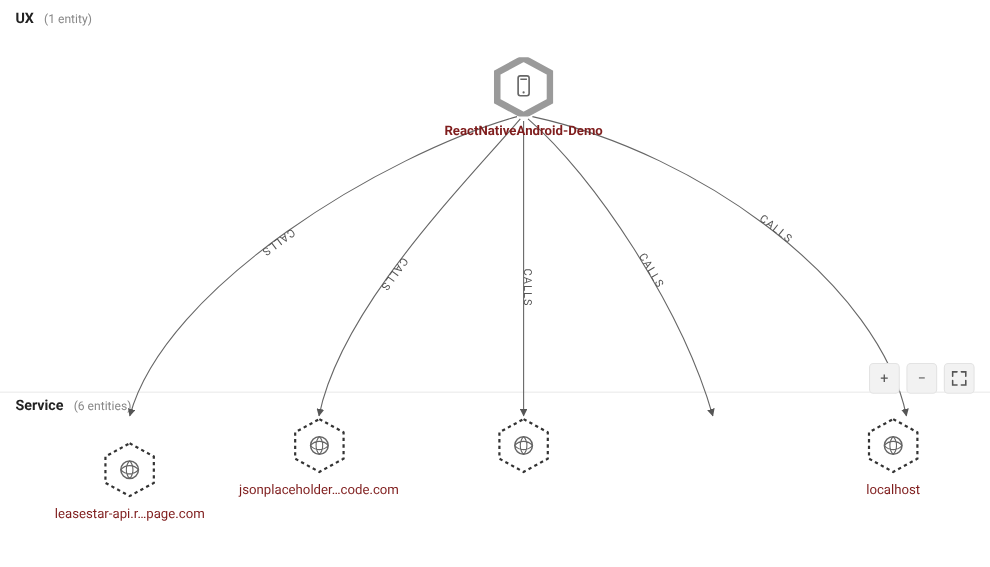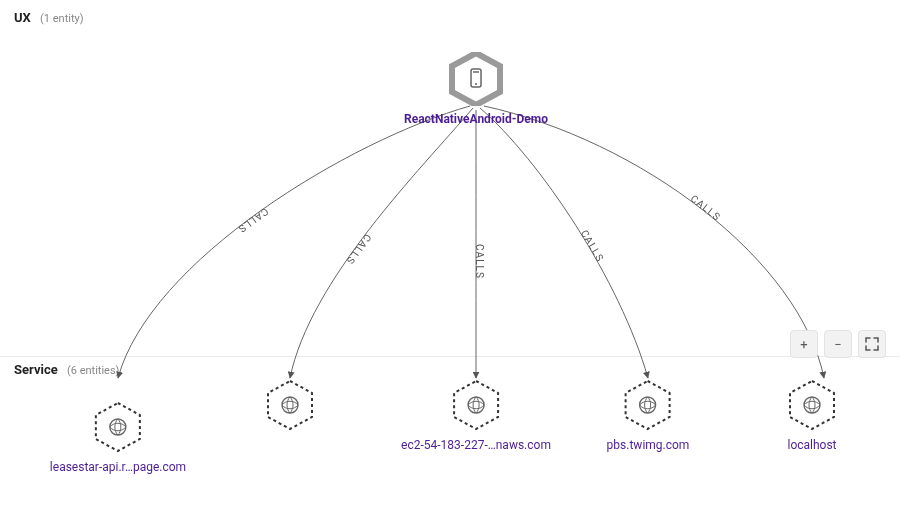--- a/index.html
+++ b/index.html
@@ -2,21 +2,21 @@
 <html><head>
 <meta charset="utf-8">
 <style>
   html,body{margin:0;padding:0;width:900px;height:515px;font-family:-apple-system,BlinkMacSystemFont,"Segoe UI",Roboto,Arial,sans-serif;background:#fff;color:#222;overflow:hidden}
   .stage{position:relative;width:900px;height:372px}
   svg.graph{position:absolute;inset:0;width:900px;height:515px}
   .section-label{position:absolute;font-size:13px;font-weight:700;color:#222}
   .section-count{font-weight:400;color:#888;font-size:11px;margin-left:6px}
   .divider{position:absolute;left:0;right:0;height:1px;background:#eaeaea}
   .node{position:absolute;transform:translate(-50%,0);text-align:center}
-  .node .label{margin-top:6px;font-size:12px;color:#4c1d95;white-space:nowrap}
+  .node .label{margin-top:6px;font-size:12px;color:#7f1d1d;white-space:nowrap}
   .hex{width:54px;height:54px;margin:0 auto;position:relative}
   .hex svg{display:block}
   .edge-label{font-size:10px;fill:#555;letter-spacing:1px}
   .controls{position:absolute;right:14px;bottom:14px;display:flex;gap:6px}
   .ctrl{width:26px;height:26px;background:#f2f2f2;border:1px solid #e3e3e3;border-radius:4px;display:flex;align-items:center;justify-content:center;font-size:13px;color:#555;cursor:pointer;user-select:none}
   .ctrl svg{display:block}
 </style>
 </head>
 <body>
 
@@ -80,43 +80,33 @@
   </div>
 
   <div class="node" style="left:290px;top:378px">
     <div class="hex">
       <svg width="54" height="54" viewBox="0 0 54 54">
         <polygon points="27,3 49,15 49,39 27,51 5,39 5,15" fill="#fff" stroke="#333" stroke-width="2" stroke-dasharray="3 3"></polygon>
         <circle cx="27" cy="27" r="8" fill="none" stroke="#666" stroke-width="1.4"></circle>
         <path d="M19,27 C23,22 31,22 35,27 M19,27 C23,32 31,32 35,27 M27,19 C23,23 23,31 27,35 M27,19 C31,23 31,31 27,35" fill="none" stroke="#666" stroke-width="1"></path>
       </svg>
     </div>
+    <div class="label">jsonplaceholder…code.com</div>
   </div>
 
   <div class="node" style="left:476px;top:378px">
     <div class="hex">
       <svg width="54" height="54" viewBox="0 0 54 54">
         <polygon points="27,3 49,15 49,39 27,51 5,39 5,15" fill="#fff" stroke="#333" stroke-width="2" stroke-dasharray="3 3"></polygon>
         <circle cx="27" cy="27" r="8" fill="none" stroke="#666" stroke-width="1.4"></circle>
         <path d="M19,27 C23,22 31,22 35,27 M19,27 C23,32 31,32 35,27 M27,19 C23,23 23,31 27,35 M27,19 C31,23 31,31 27,35" fill="none" stroke="#666" stroke-width="1"></path>
       </svg>
     </div>
-    <div class="label">ec2-54-183-227-…naws.com</div>
   </div>
 
-  <div class="node" style="left:648px;top:378px">
-    <div class="hex">
-      <svg width="54" height="54" viewBox="0 0 54 54">
-        <polygon points="27,3 49,15 49,39 27,51 5,39 5,15" fill="#fff" stroke="#333" stroke-width="2" stroke-dasharray="3 3"></polygon>
-        <circle cx="27" cy="27" r="8" fill="none" stroke="#666" stroke-width="1.4"></circle>
-        <path d="M19,27 C23,22 31,22 35,27 M19,27 C23,32 31,32 35,27 M27,19 C23,23 23,31 27,35 M27,19 C31,23 31,31 27,35" fill="none" stroke="#666" stroke-width="1"></path>
-      </svg>
-    </div>
-    <div class="label">pbs.twimg.com</div>
-  </div>
 
   <div class="node" style="left:812px;top:378px">
     <div class="hex">
       <svg width="54" height="54" viewBox="0 0 54 54">
         <polygon points="27,3 49,15 49,39 27,51 5,39 5,15" fill="#fff" stroke="#333" stroke-width="2" stroke-dasharray="3 3"></polygon>
         <circle cx="27" cy="27" r="8" fill="none" stroke="#666" stroke-width="1.4"></circle>
         <path d="M19,27 C23,22 31,22 35,27 M19,27 C23,32 31,32 35,27 M27,19 C23,23 23,31 27,35 M27,19 C31,23 31,31 27,35" fill="none" stroke="#666" stroke-width="1"></path>
       </svg>
     </div>
     <div class="label">localhost</div>

